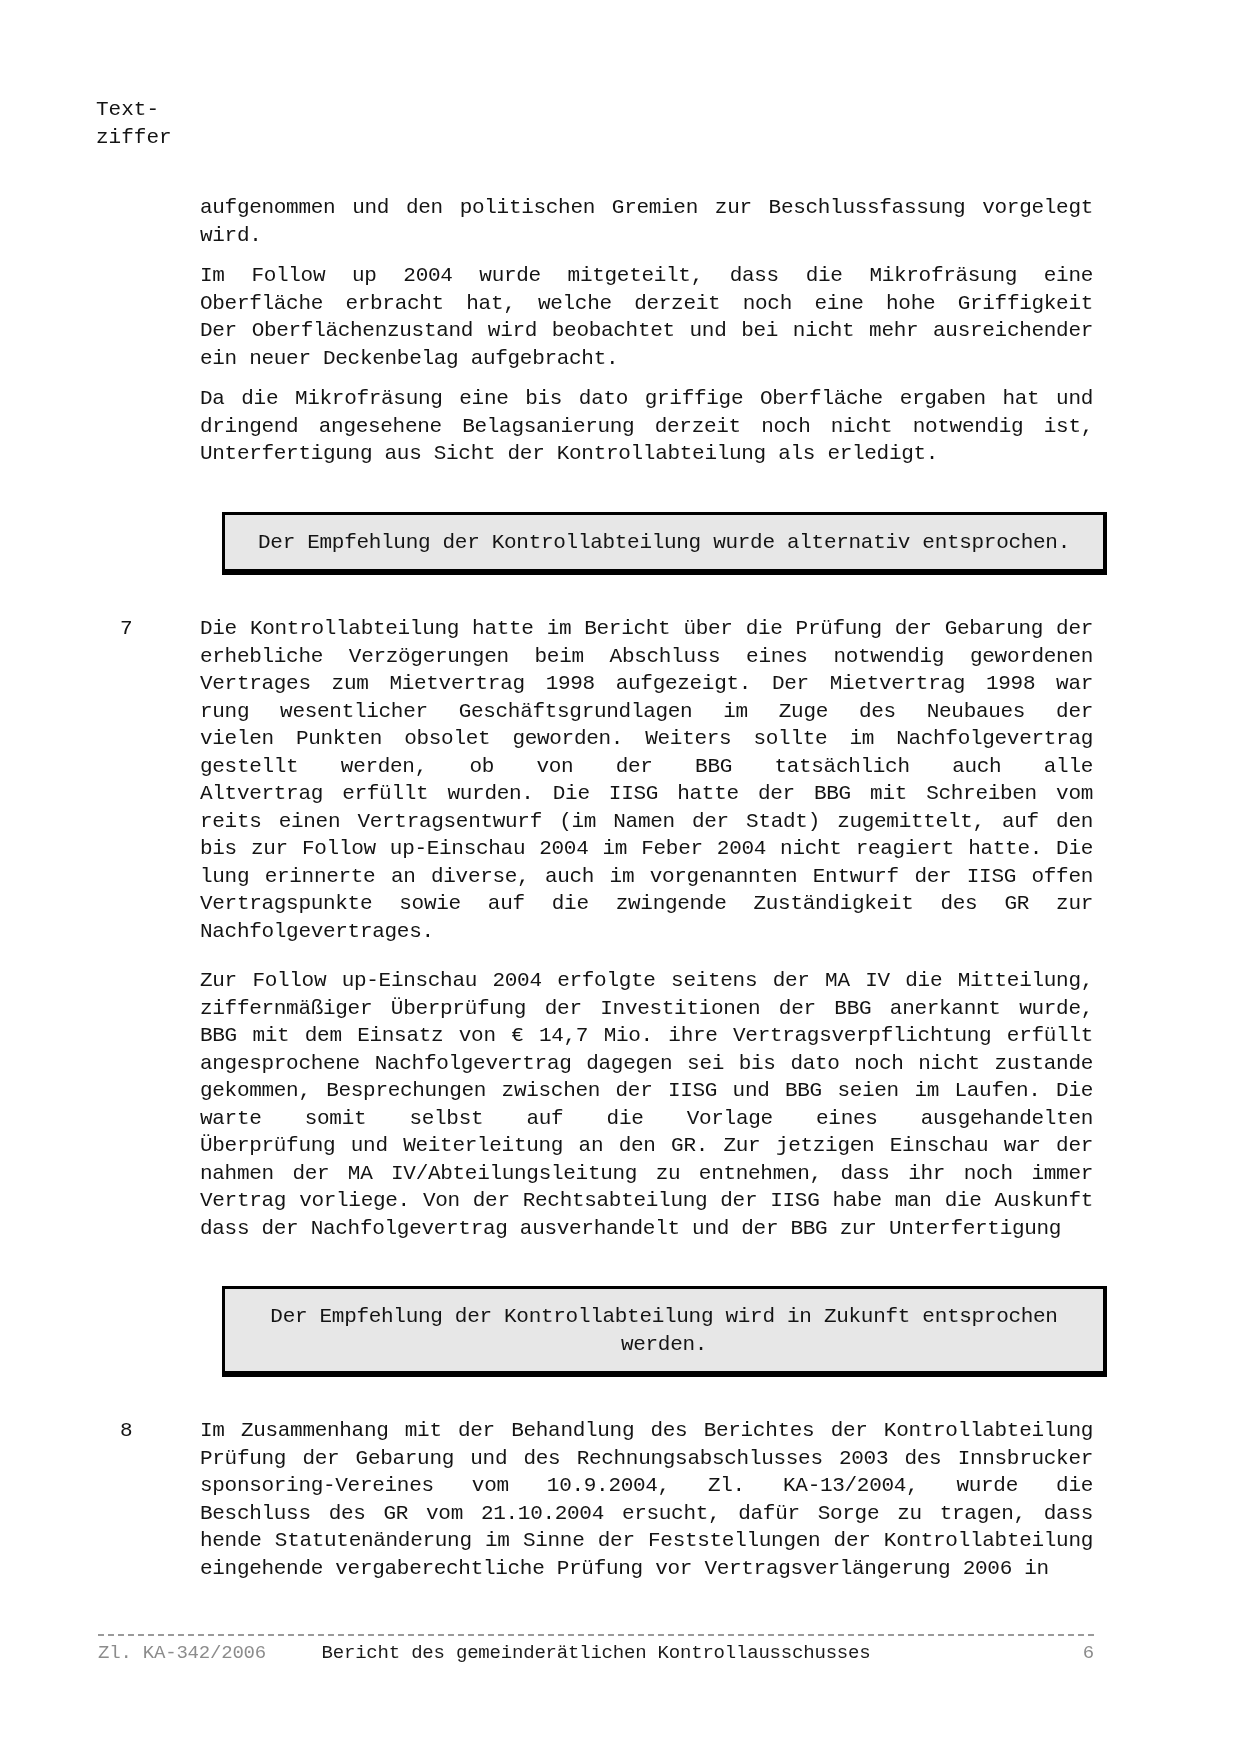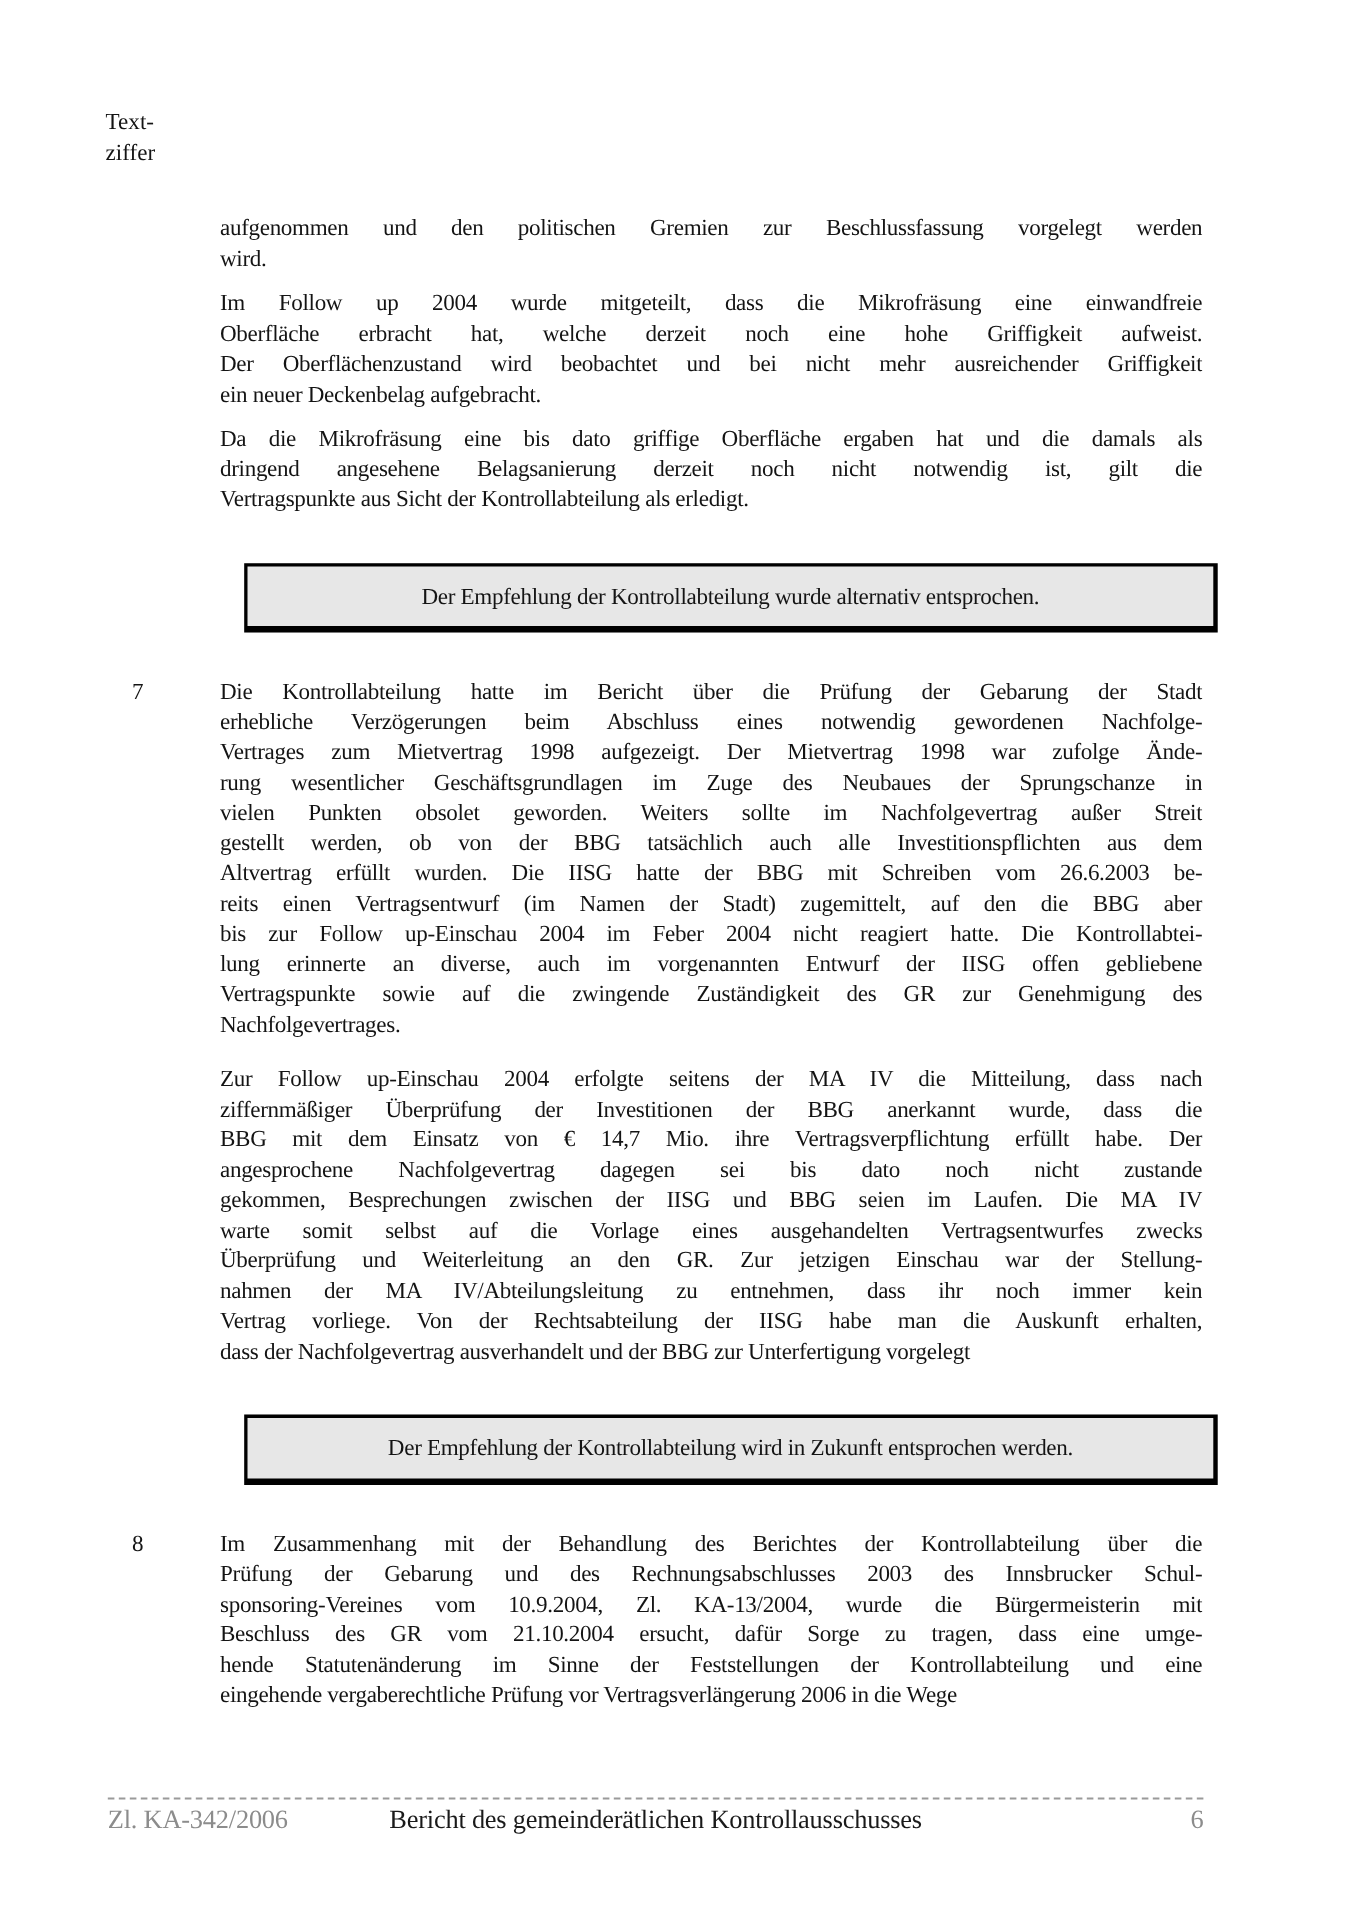--- a/index.html
+++ b/index.html
@@ -1,21 +1,21 @@
 <!DOCTYPE html>
 <html><head>
 <meta charset="utf-8">
 <style>
   html,body { margin:0; padding:0; background:#ffffff; }
   .page {
     position:relative;
     width:1240px;
     height:1755px;
     background:#ffffff;
-    font-family:Liberation Serif, serif;
+    font-family:Liberation Mono, monospace;
     color:#141414;
     overflow:hidden;
   }
   .margin-label {
     position:absolute;
     left:96px;
     top:96px;
     font-size:21px;
     line-height:28px;
     white-space:pre-line;
@@ -80,21 +80,21 @@
   }
   .footer-rule {
     height:0;
     border-top:2px dashed #9a9a9a;
   }
   .footer-row {
     display:grid;
     grid-template-columns:1fr auto 1fr;
     align-items:baseline;
     padding-top:6px;
-    font-size:24px;
+    font-size:19px;
     letter-spacing:-0.2px;
   }
   .footer-ref { color:#8c8c8c; text-align:left; }
   .footer-title { color:#1a1a1a; text-align:center; }
   .footer-page { color:#8c8c8c; text-align:right; }
 </style>
 </head>
 <body>
 
 <div class="page">
@@ -112,21 +112,21 @@
     <div class="para">
         <div class="tline">Im Follow up 2004 wurde mitgeteilt, dass die Mikrofräsung eine einwandfreie</div>
         <div class="tline">Oberfläche erbracht hat, welche derzeit noch eine hohe Griffigkeit aufweist.</div>
         <div class="tline">Der Oberflächenzustand wird beobachtet und bei nicht mehr ausreichender Griffigkeit</div>
         <div class="tline">ein neuer Deckenbelag aufgebracht.</div>
       </div>
 
     <div class="para">
         <div class="tline">Da die Mikrofräsung eine bis dato griffige Oberfläche ergaben hat und die damals als</div>
         <div class="tline">dringend angesehene Belagsanierung derzeit noch nicht notwendig ist, gilt die</div>
-        <div class="tline">Vertragspunkte aus Sicht der Kontrollabteilung als erledigt.</div>
+        <div class="tline">Unterfertigung aus Sicht der Kontrollabteilung als erledigt.</div>
       </div>
 
     <div class="rec-box">Der Empfehlung der Kontrollabteilung wurde alternativ entsprochen.</div>
 
     <div class="section">
       <div class="section-number">7</div>
       <div class="para">
           <div class="tline">Die Kontrollabteilung hatte im Bericht über die Prüfung der Gebarung der Stadt</div>
           <div class="tline">erhebliche Verzögerungen beim Abschluss eines notwendig gewordenen Nachfolge-</div>
           <div class="tline">Vertrages zum Mietvertrag 1998 aufgezeigt. Der Mietvertrag 1998 war zufolge Ände-</div>

